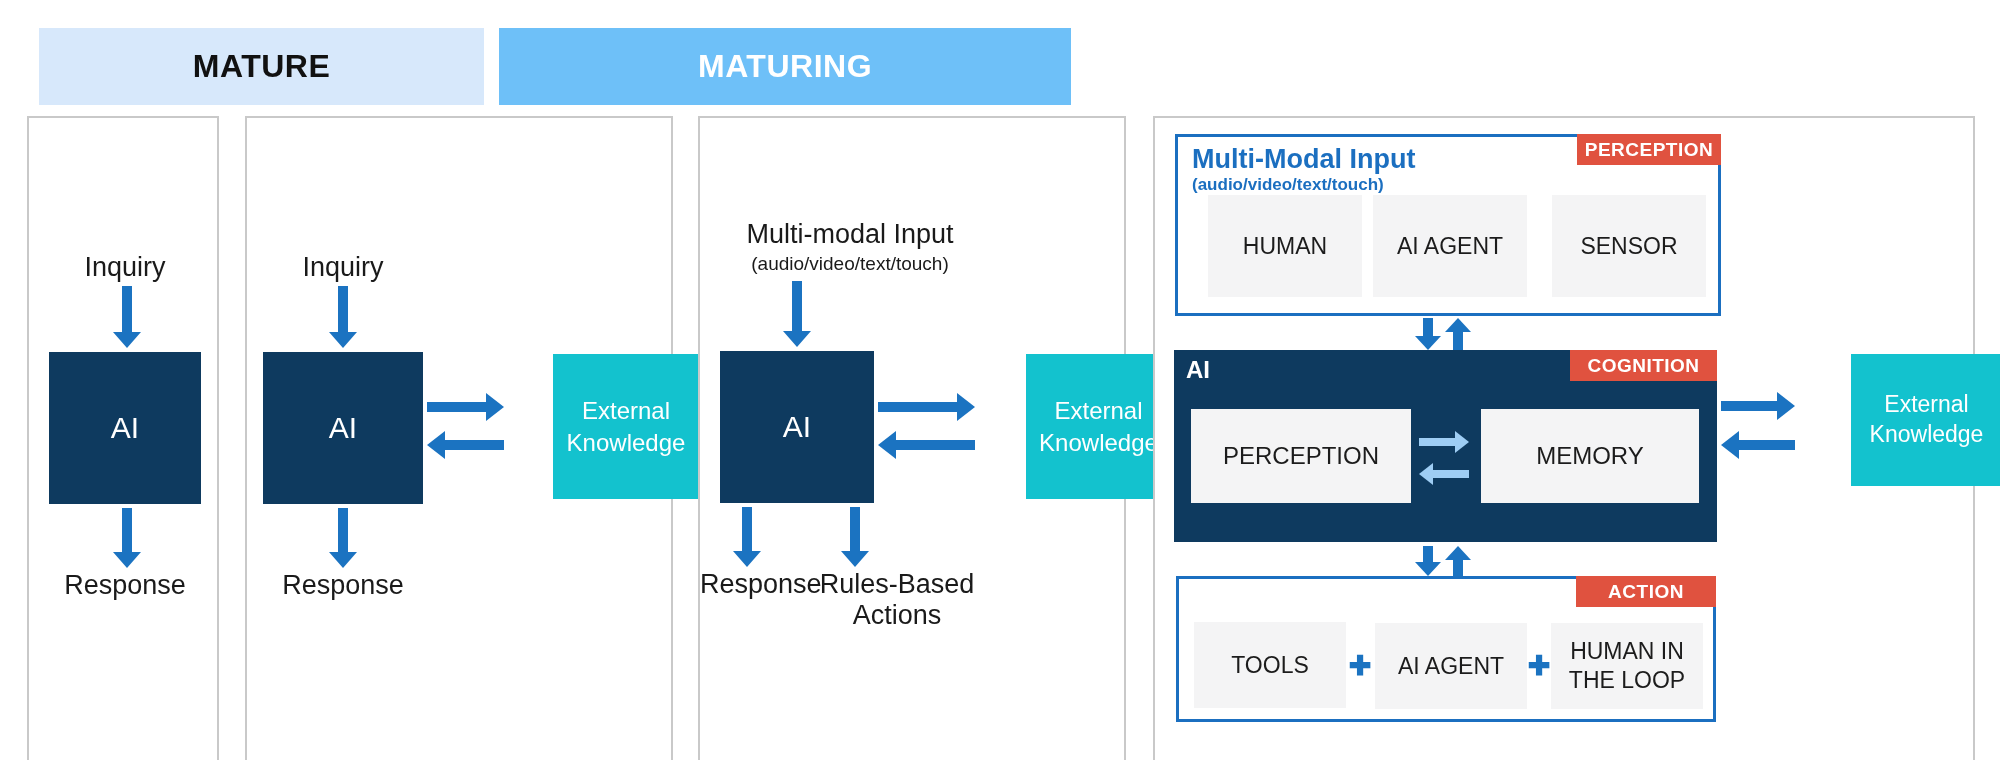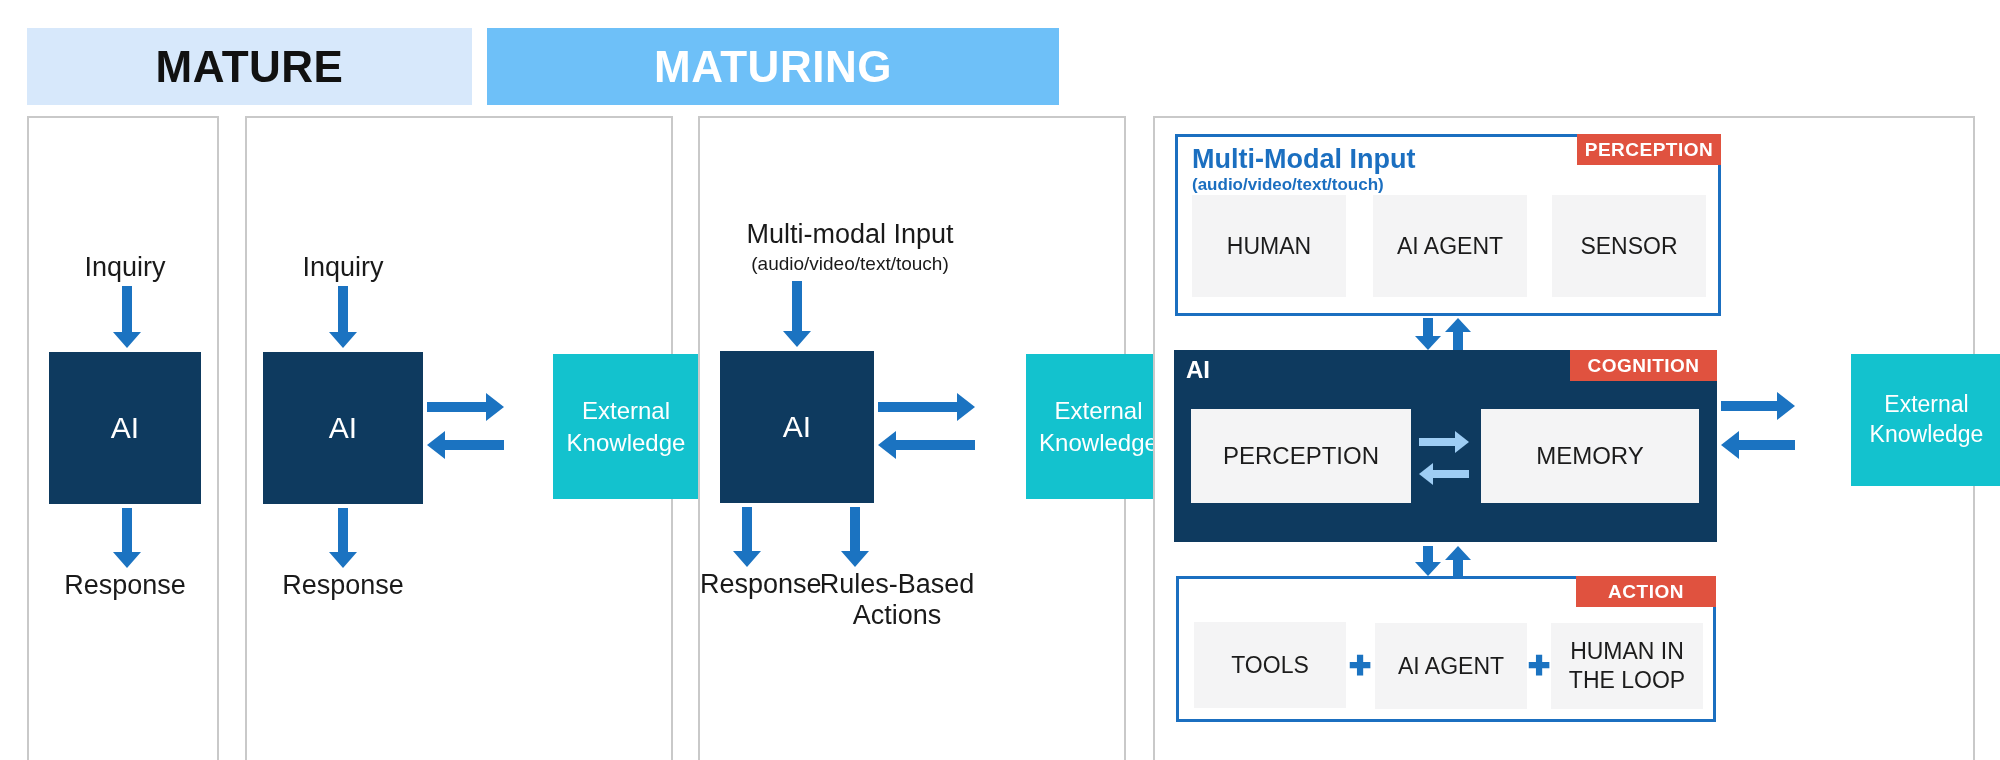--- a/index.html
+++ b/index.html
@@ -2,21 +2,21 @@
 <html style="--mature_band: #d7e8fb; --maturing_band: #6ec0f8; --emerging_band: #0a66b2; --navy: #0e3a5f; --teal: #13c2ce; --arrow: #1b73c1; --light_arrow: #9ecdf4; --badge: #e0523f; --section_border: #1b6fc0; --panel_border: #c9c9c9; --item_bg: #f4f4f5; --blue_text: #1b6fc0;"><head>
 <meta charset="utf-8">
 <style>
   html,body{margin:0;padding:0;background:#fff;}
   .canvas{
     position:relative;width:2000px;height:760px;background:#fff;
     font-family:"Liberation Sans",sans-serif;color:#1a1a1a;overflow:hidden;
   }
   
   .band{position:absolute;top:28px;height:77px;display:flex;align-items:center;justify-content:center;
-        font-size:44px;font-weight:700;letter-spacing:.5px;}
+        font-size:32px;font-weight:700;letter-spacing:.5px;margin-left:12px;}
   .band-mature{left:27px;width:445px;background:var(--mature_band,#d7e8fb);color:#111;}
   .band-maturing{left:487px;width:572px;background:var(--maturing_band,#6ec0f8);color:#fff;}
   .band-emerging{left:1070px;width:900px;background:var(--emerging_band,#0a66b2);color:#fff;
      clip-path:polygon(0 0,calc(100% - 36px) 0,100% 50%,calc(100% - 36px) 100%,0 100%);
      padding-right:36px;box-sizing:border-box;}
   
   .panel{position:absolute;top:116px;height:696px;background:#fff;
          border:2px solid var(--panel_border,#c9c9c9);box-sizing:border-box;}
   .p1{left:27px;width:192px;}
   .p2{left:245px;width:428px;}
@@ -154,21 +154,21 @@
   </section>
 
   <section class="panel p4">
 
     <div class="bluebox" style="left:20px;top:16px;width:546px;height:182px">
       <div class="secTitle">
         <div class="t">Multi-Modal Input</div>
         <div class="s">(audio/video/text/touch)</div>
       </div>
       <div class="badge" style="width:144px">PERCEPTION</div>
-      <div class="item" style="left:14px;top:58px;width:154px;height:102px">HUMAN</div>
+      <div class="item" style="left:30px;top:58px;width:154px;height:102px">HUMAN</div>
       <div class="item" style="left:195px;top:58px;width:154px;height:102px">AI AGENT</div>
       <div class="item" style="left:374px;top:58px;width:154px;height:102px">SENSOR</div>
     </div>
 
     <div class="varr slim down" style="left:260px;top:200px;height:32px">
         <i class="shaft"></i>
         <i class="head"></i>
       </div>
     <div class="varr slim up" style="left:290px;top:200px;height:32px">
         <i class="shaft"></i>

